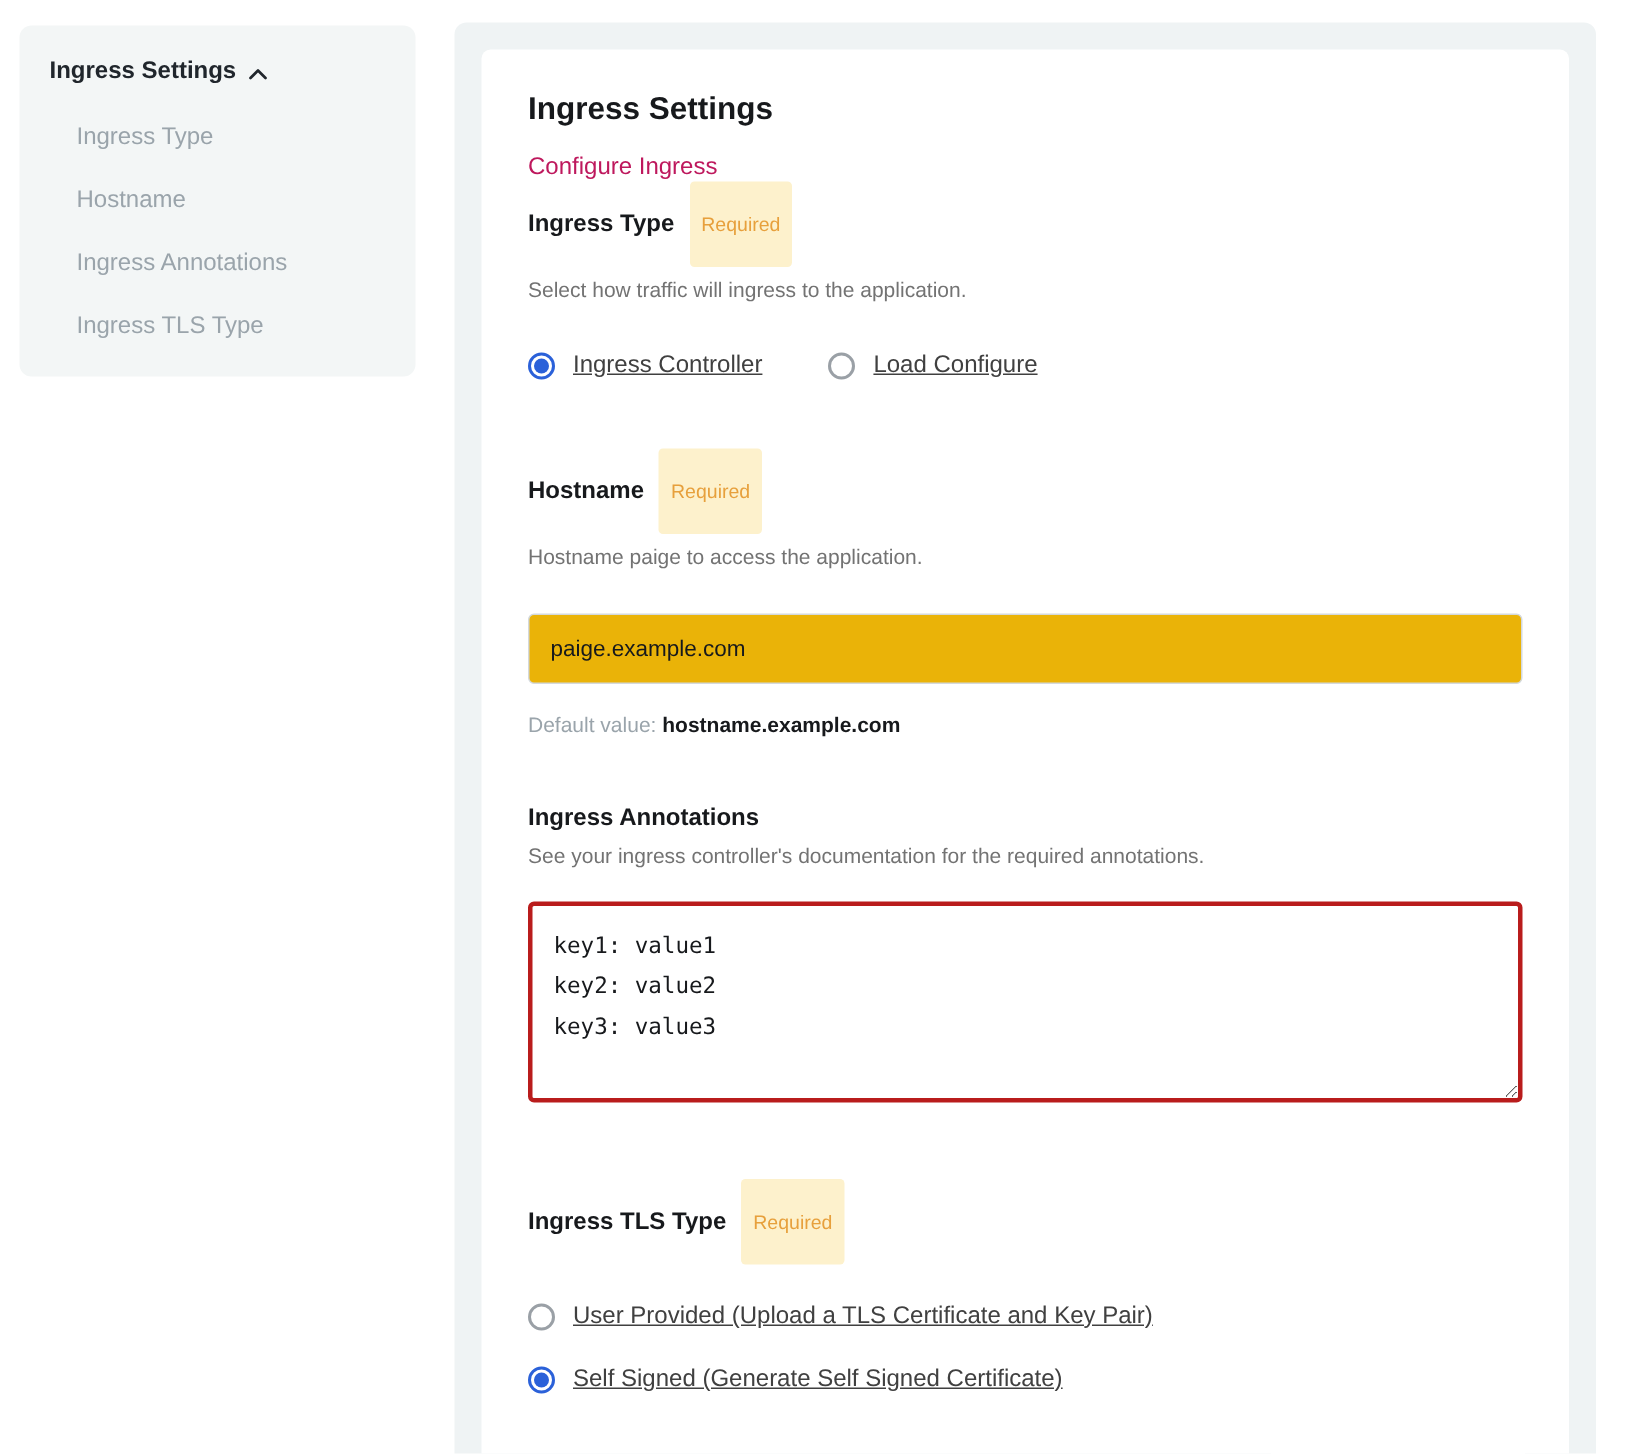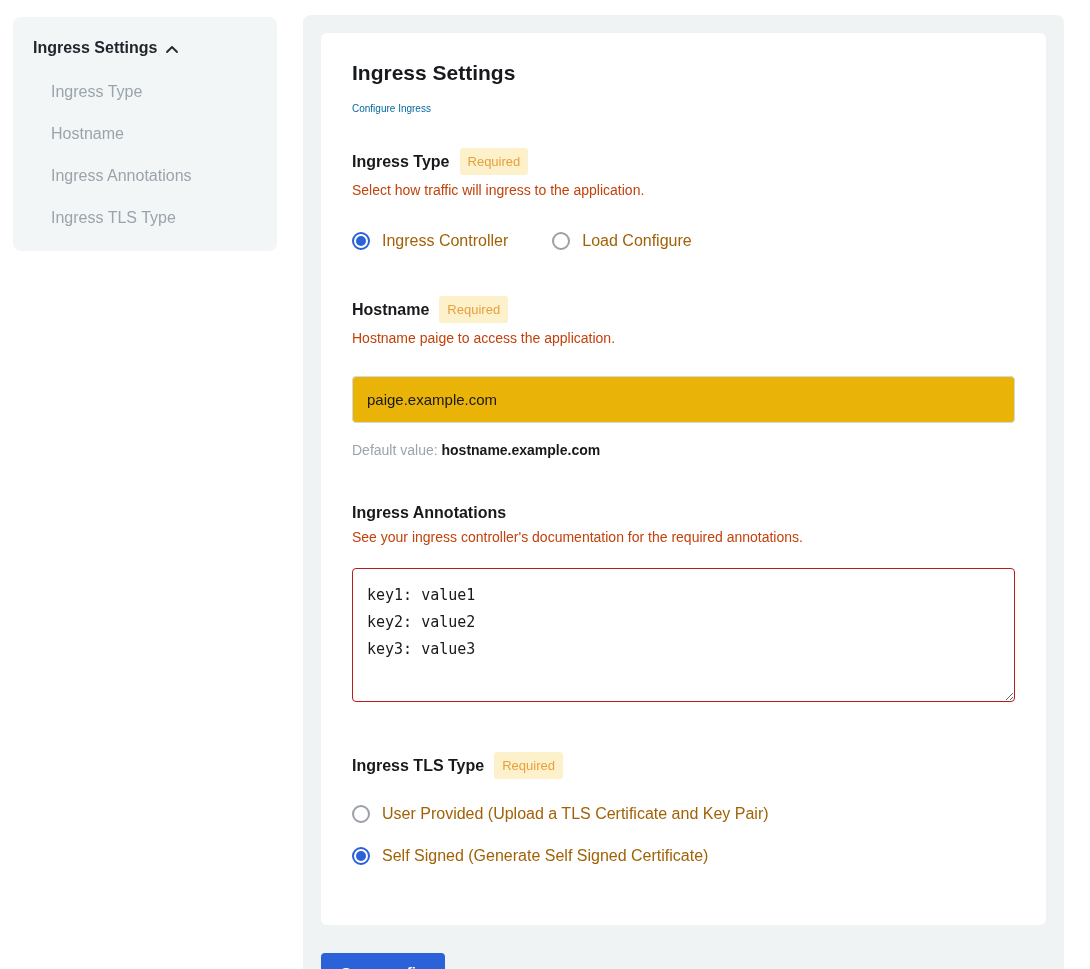--- a/index.html
+++ b/index.html
@@ -70,48 +70,47 @@
     padding: 28px 31px 60px 31px;
     min-height: 829px;
   }
   .card-title {
     font-size: 21px;
     font-weight: 700;
     color: #17191c;
     margin-bottom: 18px;
   }
   .card-subtitle {
-    font-size: 10px;
-    color: #0369a1;
-    margin-bottom: 34px;
+    font-size: 16px;
+    color: #be185d;
   }
 
   .section { margin-bottom: 46px; }
   .section-heading {
     display: flex;
     align-items: center;
     gap: 10px;
     margin-bottom: 7px;
   }
   .section-label {
     font-size: 16px;
     font-weight: 700;
     color: #17191c;
   }
   .badge {
     background: #fdf1cc;
     color: #e7a03c;
     font-size: 13px;
-    padding: 6px 8px;
+    padding: 21px 8px;
     border-radius: 3px;
     font-weight: 400;
   }
   .help-text {
     font-size: 14px;
-    color: #c2410c;
+    color: #737373;
     margin-bottom: 0;
   }
 
   
   .radio-row {
     display: flex;
     gap: 44px;
     margin-top: 34px;
   }
   .radio-col {
@@ -138,21 +137,22 @@
   .radio-circle.checked::after {
     content: "";
     position: absolute;
     left: 2px; top: 2px;
     width: 10px; height: 10px;
     border-radius: 50%;
     background: #2b61d9;
   }
   .radio-label {
     font-size: 16px;
-    color: #a16207;
+    color: #404040;
+    text-decoration: underline;
   }
 
   
   .text-input {
     width: 100%;
     height: 47px;
     border: 1px solid #d4d9dc;
     border-radius: 4px;
     padding: 0 14px;
     font-size: 15px;
@@ -169,21 +169,21 @@
   }
   .default-value {
     color: #17191c;
     font-weight: 700;
   }
 
   
   .annotations-textarea {
     width: 100%;
     height: 134px;
-    border: 1px solid #b91c1c;
+    border: 3px solid #b91c1c;
     border-radius: 4px;
     padding: 13px 14px;
     font-family: "DejaVu Sans Mono", "Liberation Mono", monospace;
     font-size: 15px;
     line-height: 27px;
     color: #17191c;
     margin-top: 23px;
     resize: both;
     outline: none;
     background: #ffffff;

